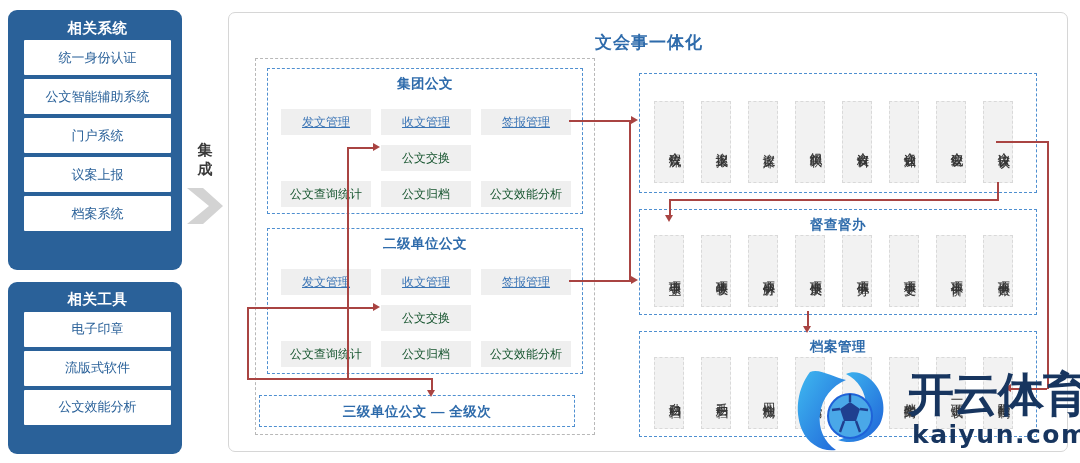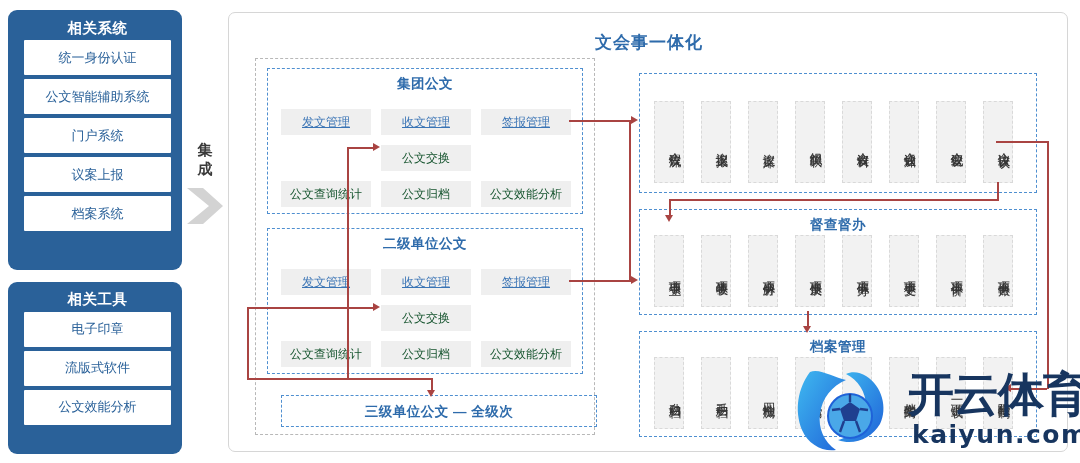--- a/index.html
+++ b/index.html
@@ -222,21 +222,21 @@
       <div class="group-title">二级单位公文</div>
       <div class="tile link" style="left:13px;top:40px;width:90px;">发文管理</div>
       <div class="tile link" style="left:113px;top:40px;width:90px;">收文管理</div>
       <div class="tile link" style="left:213px;top:40px;width:90px;">签报管理</div>
       <div class="tile" style="left:113px;top:76px;width:90px;">公文交换</div>
       <div class="tile" style="left:13px;top:112px;width:90px;">公文查询统计</div>
       <div class="tile" style="left:113px;top:112px;width:90px;">公文归档</div>
       <div class="tile" style="left:213px;top:112px;width:90px;">公文效能分析</div>
     </div>
 
-    <div class="blue-dashed" style="left:52px;top:382px;width:316px;height:32px;">
+    <div class="blue-dashed" style="left:30px;top:382px;width:316px;height:32px;">
       <div class="group-title" style="top:7px;font-size:13.5px;">三级单位公文 — 全级次</div>
     </div>
 
     <div class="blue-dashed" style="left:410px;top:60px;width:398px;height:120px;">
       <div class="vtile" style="left:14px;top:27px;height:82px;">会议流程</div>
       <div class="vtile" style="left:61px;top:27px;height:82px;">议案上报</div>
       <div class="vtile" style="left:108px;top:27px;height:82px;">议案库</div>
       <div class="vtile" style="left:155px;top:27px;height:82px;">组织关联</div>
       <div class="vtile" style="left:202px;top:27px;height:82px;">会议资料</div>
       <div class="vtile" style="left:249px;top:27px;height:82px;">会议通知</div>

